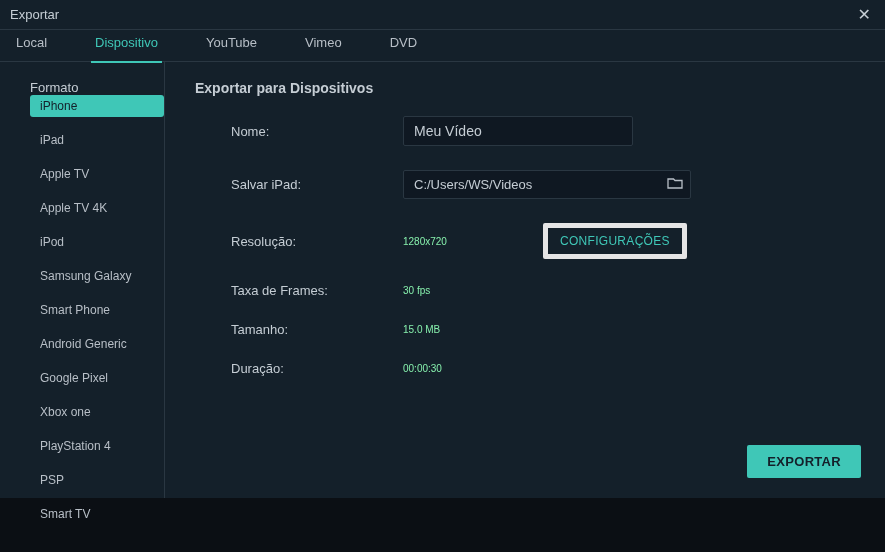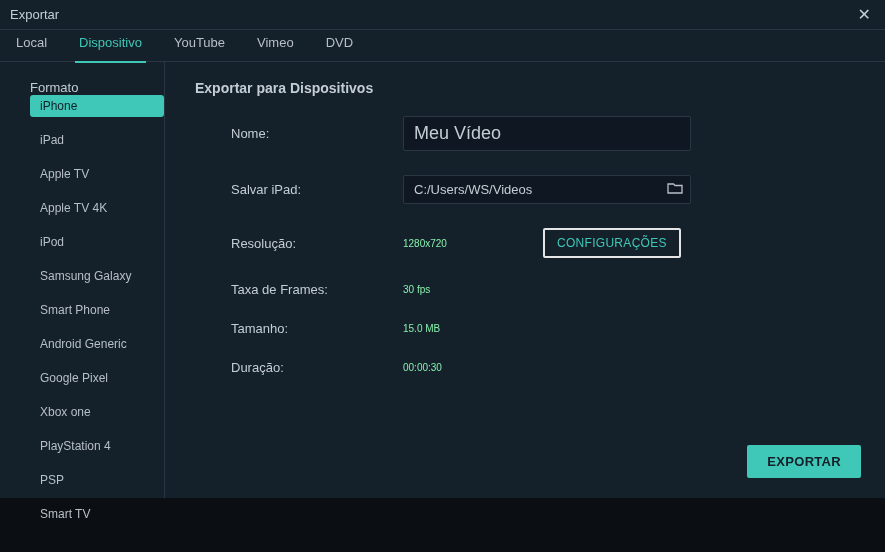--- a/index.html
+++ b/index.html
@@ -43,21 +43,21 @@
       font-size: 16px;
       padding: 0 4px;
     }
     
     .tabs {
       display: flex;
       align-items: center;
       padding: 0 14px;
       border-bottom: 1px solid #2a3742;
       height: 32px;
-      gap: 28px;
+      gap: 44px;
     }
     
     .tab {
       font-size: 13px;
       color: #b8bfc7;
       cursor: pointer;
       padding: 0 2px 6px 2px;
       position: relative;
       height: 32px;
       display: flex;
@@ -137,22 +137,22 @@
     .row-value {
       font-size: 10px;
       color: #86efac;
     }
     
     .text-input {
       background-color: #0f1822;
       border: 1px solid #2a3742;
       color: #c5cdd4;
       padding: 6px 10px;
-      font-size: 18px;
-      width: 288px;
+      font-size: 14px;
+      width: 230px;
       border-radius: 2px;
       outline: none;
     }
     
     .path-input-wrapper {
       position: relative;
       display: inline-block;
     }
     
     .path-input {
@@ -170,21 +170,21 @@
       position: absolute;
       right: 8px;
       top: 50%;
       transform: translateY(-50%);
       cursor: pointer;
       color: #b8bfc7;
     }
     
     .settings-btn {
       background-color: transparent;
-      border: 2px solid #e5e5e5;
+      border: 5px solid #e5e5e5;
       color: #3fc7b7;
       padding: 6px 12px;
       font-size: 12px;
       cursor: pointer;
       border-radius: 2px;
       margin-left: 96px;
       font-weight: 500;
       letter-spacing: 0.3px;
     }
     

